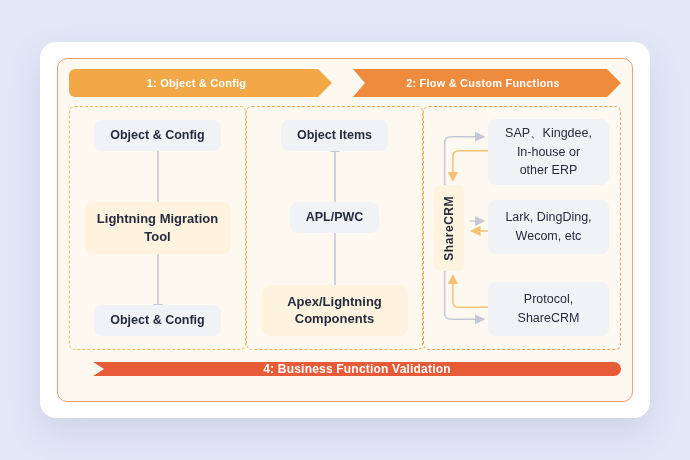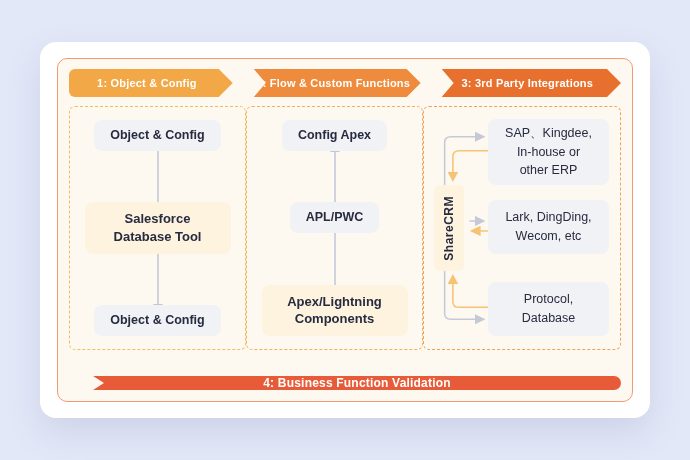--- a/index.html
+++ b/index.html
@@ -60,64 +60,61 @@
     font-weight:700;font-size:12px;letter-spacing:.5px;color:#272B3F;}
   .target{position:absolute;left:64px;right:11px;background:#F1F2F6;
     border-radius:8px;display:flex;align-items:center;justify-content:center;
     text-align:center;font-size:12.5px;font-weight:500;line-height:1.5;
     white-space:pre-line;z-index:1;color:#272B3F;}
   .t1{top:12px;height:66px;}
   .t2{top:93px;height:54px;}
   .t3{top:175px;height:54px;}
   .wires{position:absolute;left:0;top:0;width:100%;height:100%;z-index:0;}
   
-  .footer{margin-top:12px;height:28px;display:flex;align-items:flex-end;}
+  .footer{margin-top:12px;height:28px;display:flex;align-items:flex-start;}
   .fchev{width:20px;
     clip-path:polygon(0% 0%,42% 0%,100% 50%,42% 100%,0% 100%,55% 50%);}
   .fbar{flex:1;margin-left:4px;border-radius:0 9px 9px 0;
     clip-path:polygon(0 0,100% 0,100% 100%,0 100%,11px 50%);
     color:#fff;display:flex;align-items:center;justify-content:center;
     font-size:12px;font-weight:700;letter-spacing:.2px;}
 </style>
 </head>
 <body>
 
 <div class="card">
   <div class="inner">
 
     <div class="stages">
       <div class="stage stage-first" style="background-color: rgb(242, 168, 70);">
         <span>1: Object &amp; Config</span>
       </div>
       <div class="stage stage-mid" style="background-color: rgb(238, 139, 60);">
         <span>2: Flow &amp; Custom Functions</span>
       </div>
-      <div class="stage stage-last" style="background-color: rgb(232, 112, 47);">
-        <span>3: 3rd Party Integrations</span>
-      </div>
     </div>
 
     <div class="cols">
 
       <div class="col col1">
         <div class="vline"></div>
         <div class="ah ah-down"></div>
         <div class="col-flex">
           <div class="box">Object &amp; Config</div>
-          <div class="box highlight">Salesforce Database Tool</div>
+          <div class="box highlight">Lightning Migration Tool</div>
           <div class="box">Object &amp; Config</div>
         </div>
       </div>
 
       <div class="col col2">
         <div class="vline"></div>
         <div class="ah ah-up"></div>
         <div class="ah ah-down"></div>
         <div class="col-flex">
-          <div class="box">Config Apex</div>
+          <div class="box">Object Items</div>
           <div class="box">APL/PWC</div>
           <div class="box highlight">Apex/Lightning Components</div>
         </div>
       </div>
 
       <div class="col col3">
         <svg class="wires" viewBox="0 0 190 244" preserveAspectRatio="none" aria-hidden="true">
           <defs>
             <marker id="mg" viewBox="0 0 8 8" refX="6" refY="4" markerWidth="7" markerHeight="7" orient="auto">
               <path d="M0,0 L8,4 L0,8 Z" fill="#C5C9D6"></path>
@@ -138,21 +135,21 @@
         </svg>
         <div class="hub">
           <span>ShareCRM</span>
         </div>
         <div class="target t2">Lark, DingDing,
 Wecom, etc</div>
         <div class="target t1">SAP、Kingdee,
 In-house or
 other ERP</div>
         <div class="target t3">Protocol,
-Database</div>
+ShareCRM</div>
       </div>
     </div>
 
     <div class="footer">
       <div class="fchev" style="background-color: rgb(232, 91, 56);"></div>
       <div class="fbar" style="background-color: rgb(232, 91, 56);">
         <span>4: Business Function Validation</span>
       </div>
     </div>
 

